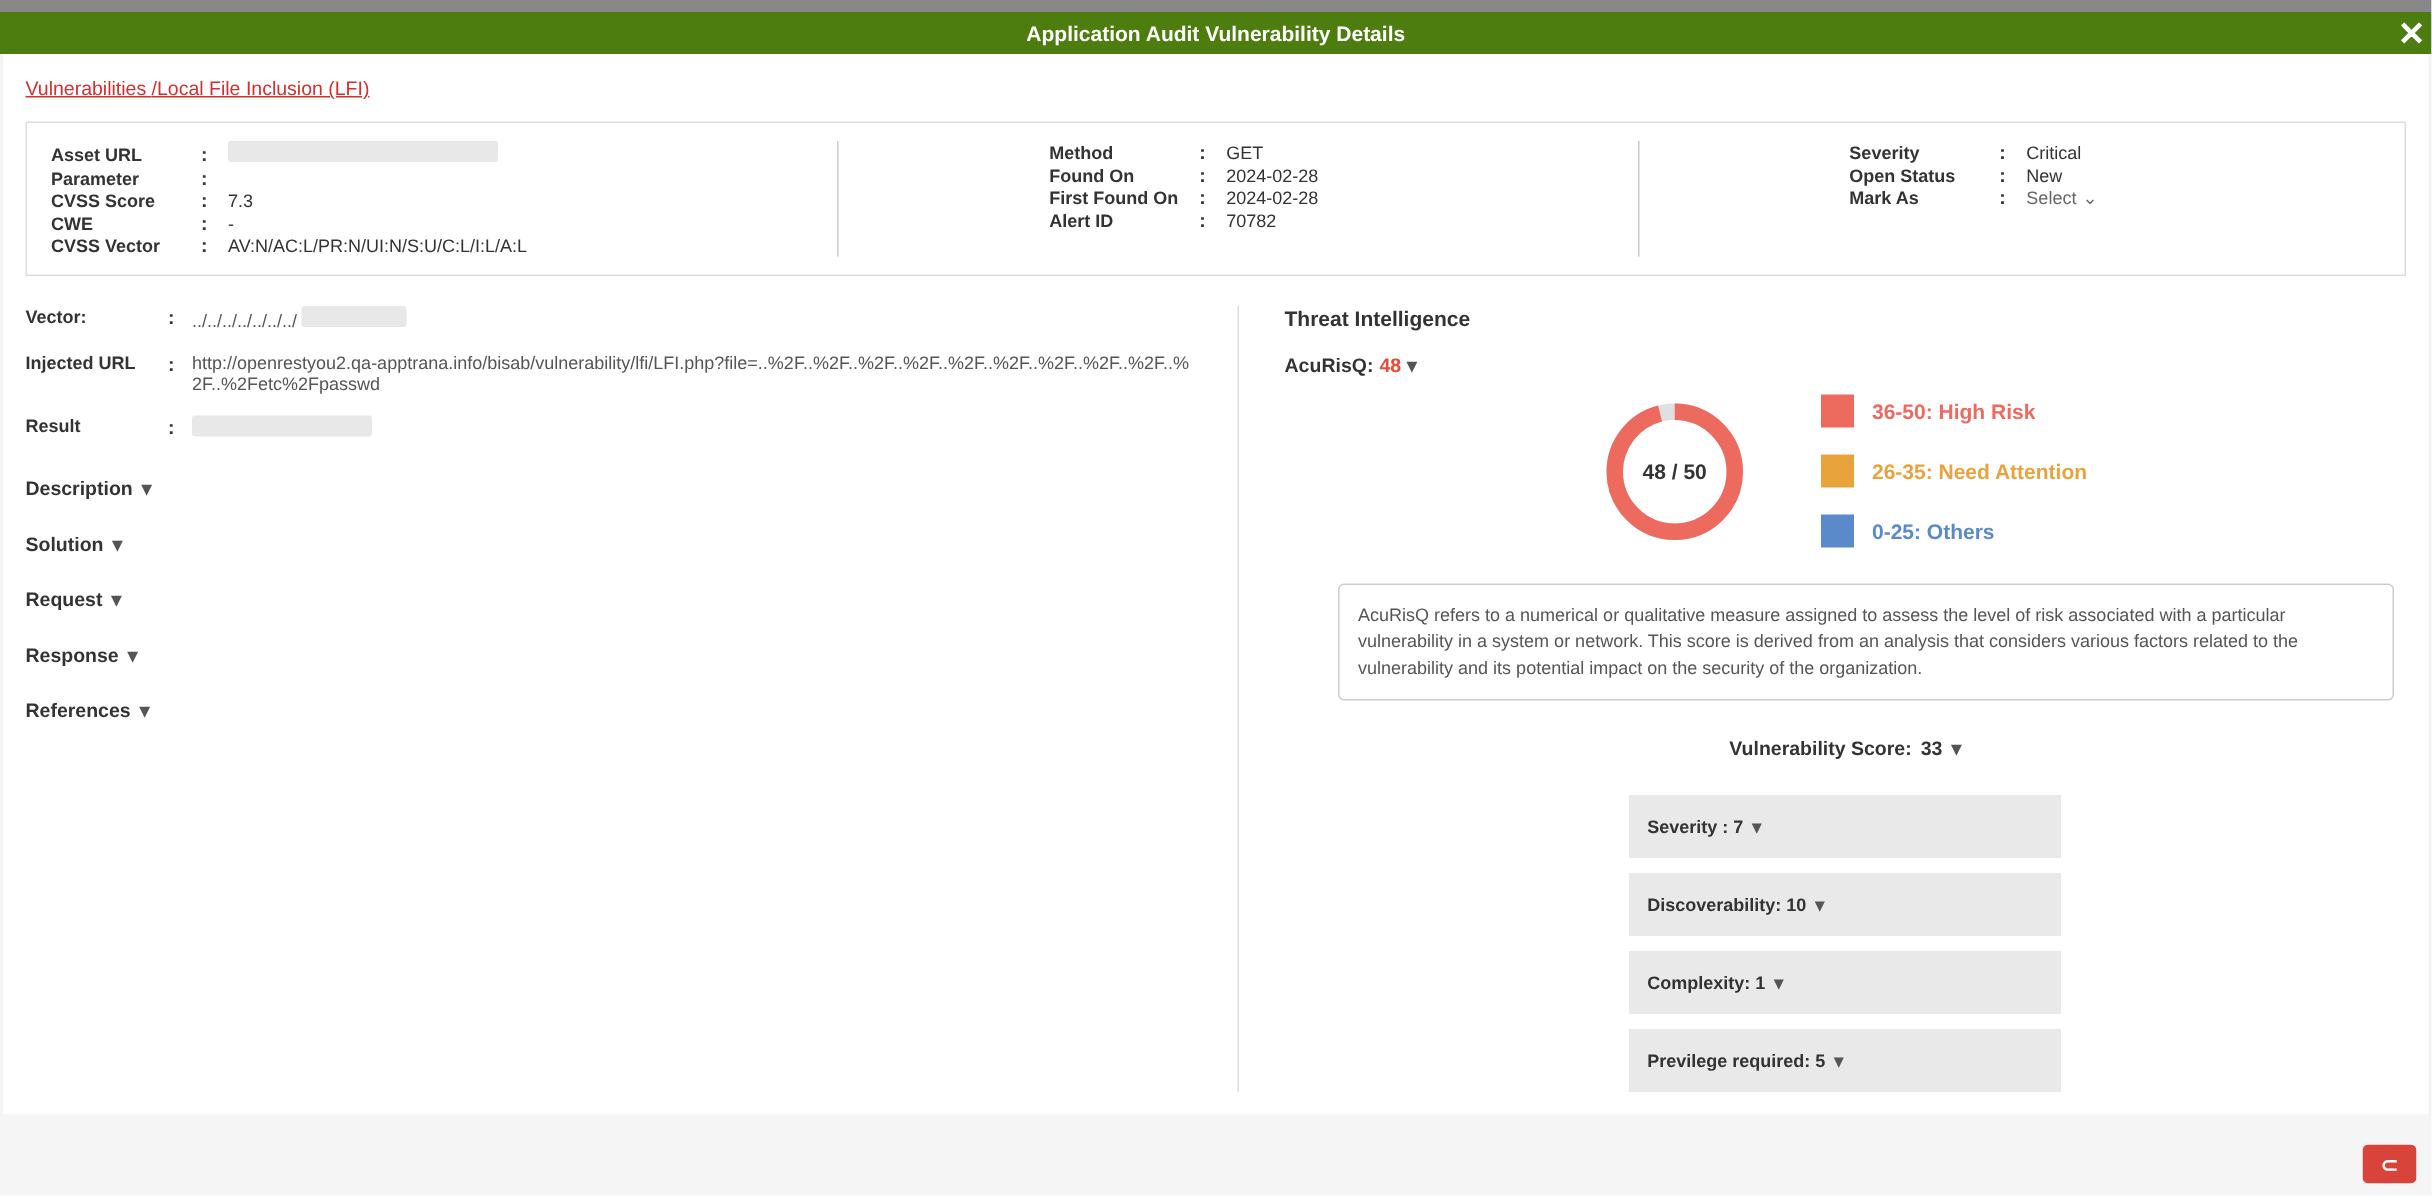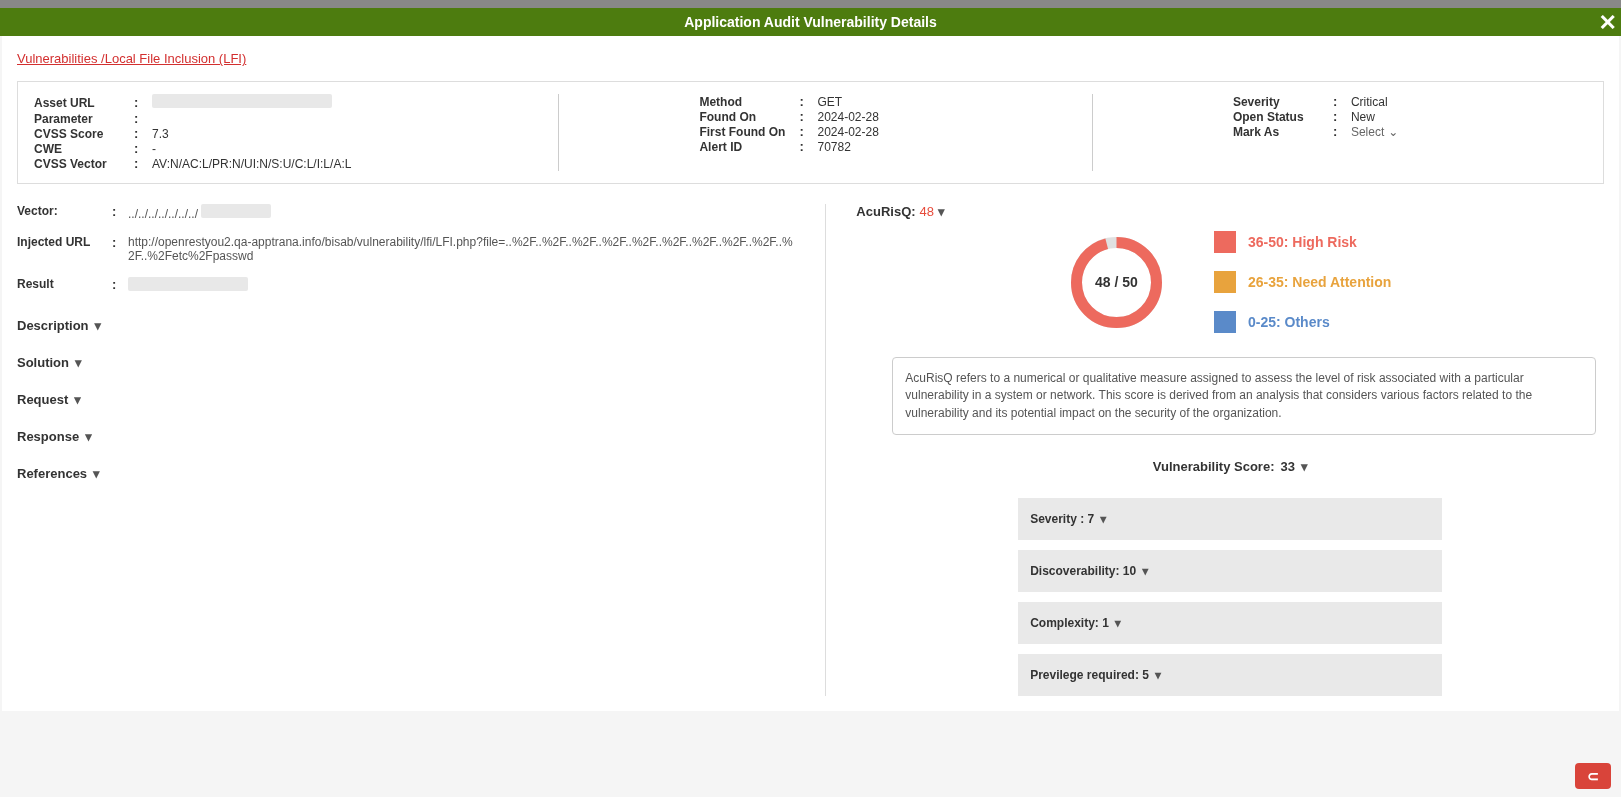--- a/index.html
+++ b/index.html
@@ -61,35 +61,35 @@
   .lr-label { width: 95px; font-weight: bold; font-size: 12px; }
   .lr-colon { width: 16px; font-weight: bold; }
   .lr-val { flex: 1; font-size: 12px; word-break: break-all; }
   .collapsible {
     font-weight: bold; font-size: 13px; margin-bottom: 22px;
     display: flex; align-items: center; gap: 6px; cursor: pointer;
   }
   .caret { color:#555; }
   .ti-title { font-weight: bold; font-size: 14px; margin-bottom: 16px; }
   .acurisq-line { text-align: center; font-weight: bold; font-size: 13px; margin-bottom: 12px; display:flex; justify-content:flex-start; align-items:center; gap:4px;}
-  .acurisq-score { color: #e74c3c; font-weight: normal; }
+  .acurisq-score { color: #e74c3c; font-weight: bold; }
   .donut-row { display: flex; align-items: center; gap: 50px; justify-content: center; margin-bottom: 24px;}
   .donut-wrap { position: relative; width: 95px; height: 95px; }
   .donut-wrap svg { transform: rotate(-90deg); }
   .donut-center { position: absolute; inset: 0; display: flex; align-items: center; justify-content: center; font-weight: bold; font-size: 14px; }
   .legend { display: flex; flex-direction: column; gap: 18px; }
   .legend-item { display: flex; align-items: center; gap: 12px; font-size: 14px; }
   .swatch { width: 22px; height: 22px; }
   .sw-red { background: #ed6a5e; } .tx-red { color: #ed6a5e; font-weight: bold;}
   .sw-org { background: #e8a33d; } .tx-org { color: #e8a33d; font-weight: bold;}
   .sw-blu { background: #5a8ac9; } .tx-blu { color: #5a8ac9; font-weight: bold;}
   .info-box { border: 1px solid #ccc; border-radius: 4px; padding: 12px; font-size: 12px; color: #555; margin: 0 8px 24px 36px; line-height: 1.45;}
   .vuln-score-line { text-align: center; font-weight: bold; font-size: 13px; margin-bottom: 24px; display:flex; justify-content:center; align-items:center; gap:6px;}
   .score-cards { display: flex; flex-direction: column; align-items: center; gap: 10px; }
-  .score-card { background: #e9e9e9; width: 424px; padding: 14px 12px; font-weight: bold; font-size: 12px; display:flex; align-items:center; gap:6px;}
+  .score-card { background: #e9e9e9; width: 288px; padding: 14px 12px; font-weight: bold; font-size: 12px; display:flex; align-items:center; gap:6px;}
   .corner-badge { position: fixed; bottom: 8px; right: 10px; background: #d9443a; width: 36px; height: 26px; border-radius: 4px; display:flex; align-items:center; justify-content:center; color:white; font-weight:bold; font-size:14px;}
   .vector-text { color:#555; font-size:12px;}
 </style>
 </head>
 <body>
 
 <div class="backdrop"></div>
 
 <div class="header-bar">
   <span>Application Audit Vulnerability Details</span>
@@ -211,20 +211,21 @@
           <span>Response</span>
           <span class="caret">▾</span>
         </div>
       <div class="collapsible">
           <span>References</span>
           <span class="caret">▾</span>
         </div>
     </div>
 
     <div class="right-pane">
+      <div class="ti-title">Threat Intelligence</div>
       <div class="acurisq-line">
         <span>AcuRisQ:</span>
         <span class="acurisq-score">48</span>
         <span class="caret">▾</span>
       </div>
 
       <div class="donut-row">
         <div class="donut-wrap">
           <svg width="95" height="95">
             <circle cx="47.5" cy="47.5" r="40" fill="none" stroke="#e0e0e0" stroke-width="11"></circle>

